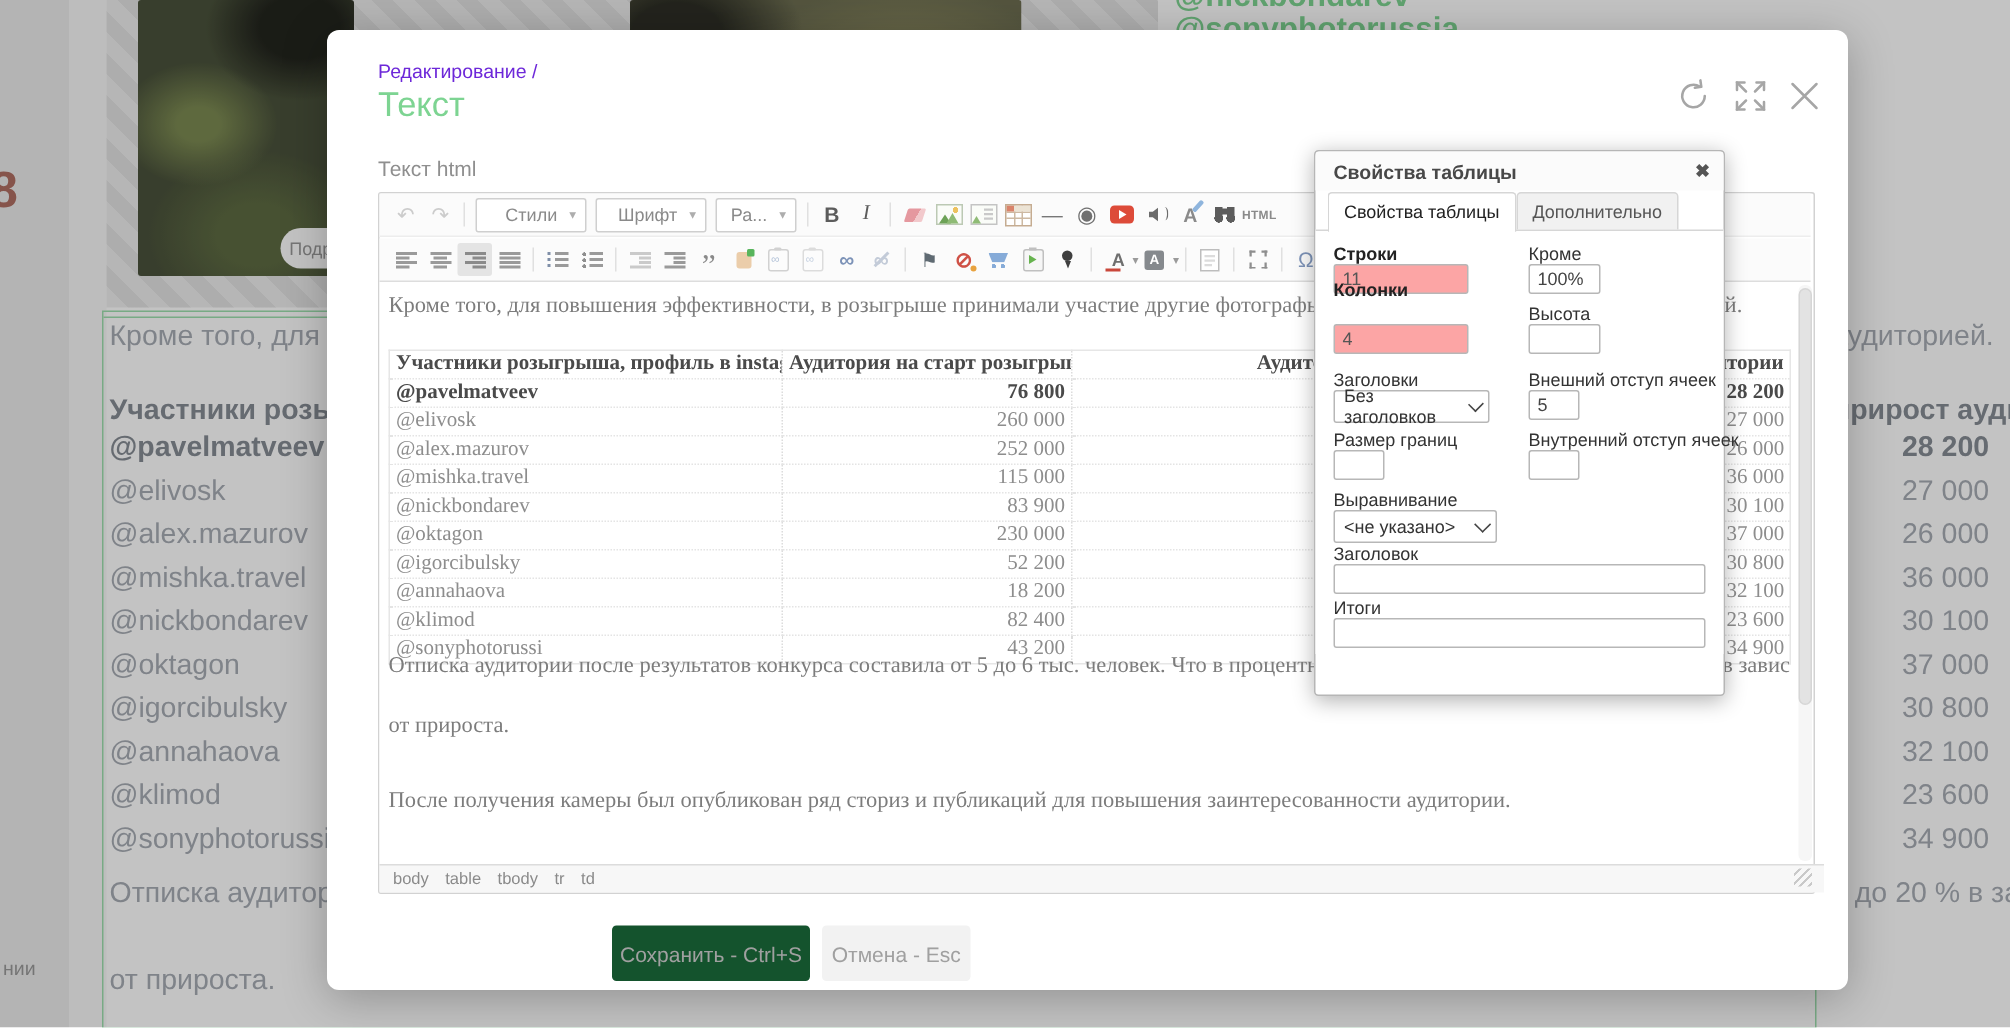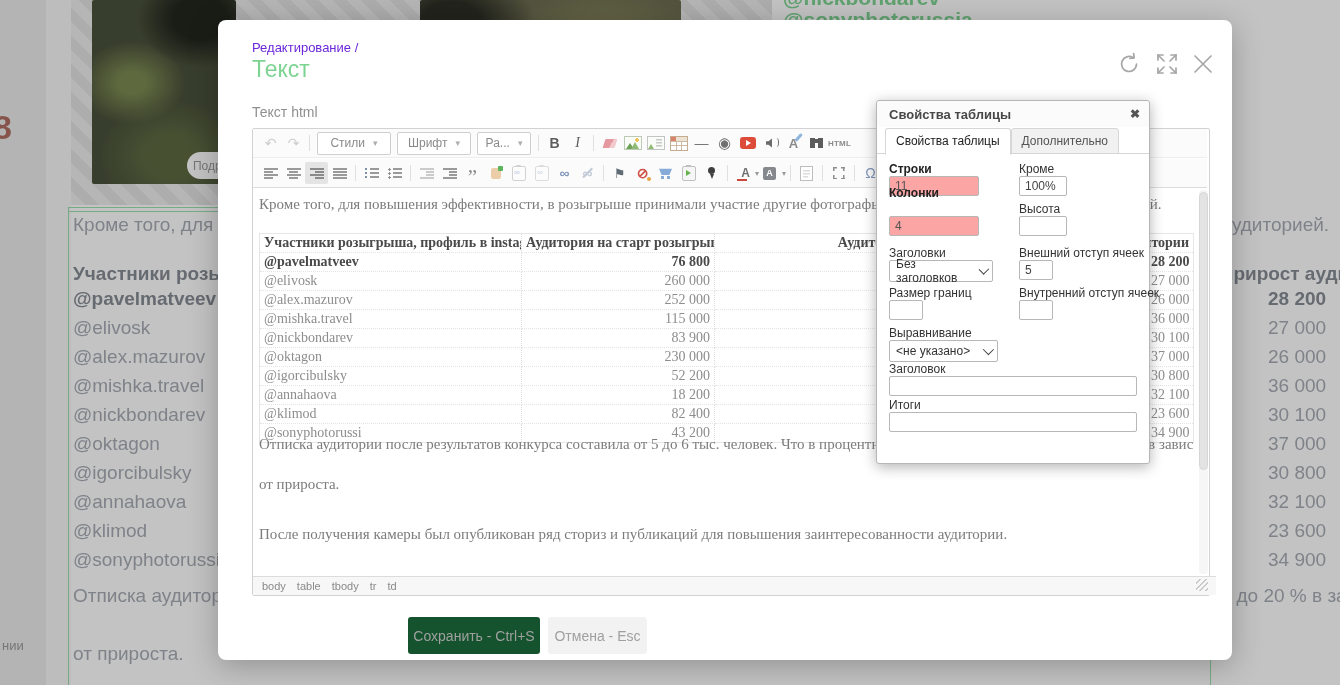--- a/index.html
+++ b/index.html
@@ -47,21 +47,21 @@
   #efr{left:34px;top:108px;width:956px;height:466px;border:1px solid #d2d2d2;border-radius:2px;background:#fff}
   .tb{position:absolute;left:0;width:954px;height:29px;background:#fbfbfb;display:flex;align-items:center;padding:0 6px;box-sizing:border-box}
   #tb1{top:0;border-bottom:1px solid #ededed}
   #tb2{top:30px;border-bottom:1px solid #ddd}
   .ti{width:23px;height:22px;display:flex;align-items:center;justify-content:center;
       font-size:14px;color:#8e8e8e;border-radius:2px;flex:0 0 auto;position:relative;cursor:pointer}
   .ti.on{background:#e4e4e4}
   .ti.w{width:27px}
   .sep{width:1px;height:16px;background:#e0e0e0;margin:0 4px;flex:0 0 auto}
   .tsel{height:21px;border:1px solid #cfcfcf;border-radius:2px;background:#fff;color:#8a8a8a;
-    font-size:12px;display:flex;align-items:center;justify-content:center;
+    font-size:12px;display:flex;align-items:center;justify-content:flex-end;
     padding:0 6px;margin:0 3px;flex:0 0 auto;cursor:pointer}
   .tsel:after{content:"▾";color:#adadad;font-size:9px;margin-left:8px}
   .dis{color:#cccccc}
   .bold{font-weight:bold}.ital{font-style:italic;font-family:"Liberation Serif",serif}
 
   
   .i-al,.i-ls{width:14px;height:11px;background-repeat:no-repeat}
   .i-all{background-image:linear-gradient(#9a9a9a,#9a9a9a),linear-gradient(#9a9a9a,#9a9a9a),linear-gradient(#9a9a9a,#9a9a9a),linear-gradient(#9a9a9a,#9a9a9a);
     background-size:14px 2px,9px 2px,14px 2px,9px 2px;background-position:0 0,0 3px,0 6px,0 9px}
   .i-alc{background-image:linear-gradient(#9a9a9a,#9a9a9a),linear-gradient(#9a9a9a,#9a9a9a),linear-gradient(#9a9a9a,#9a9a9a),linear-gradient(#9a9a9a,#9a9a9a);

